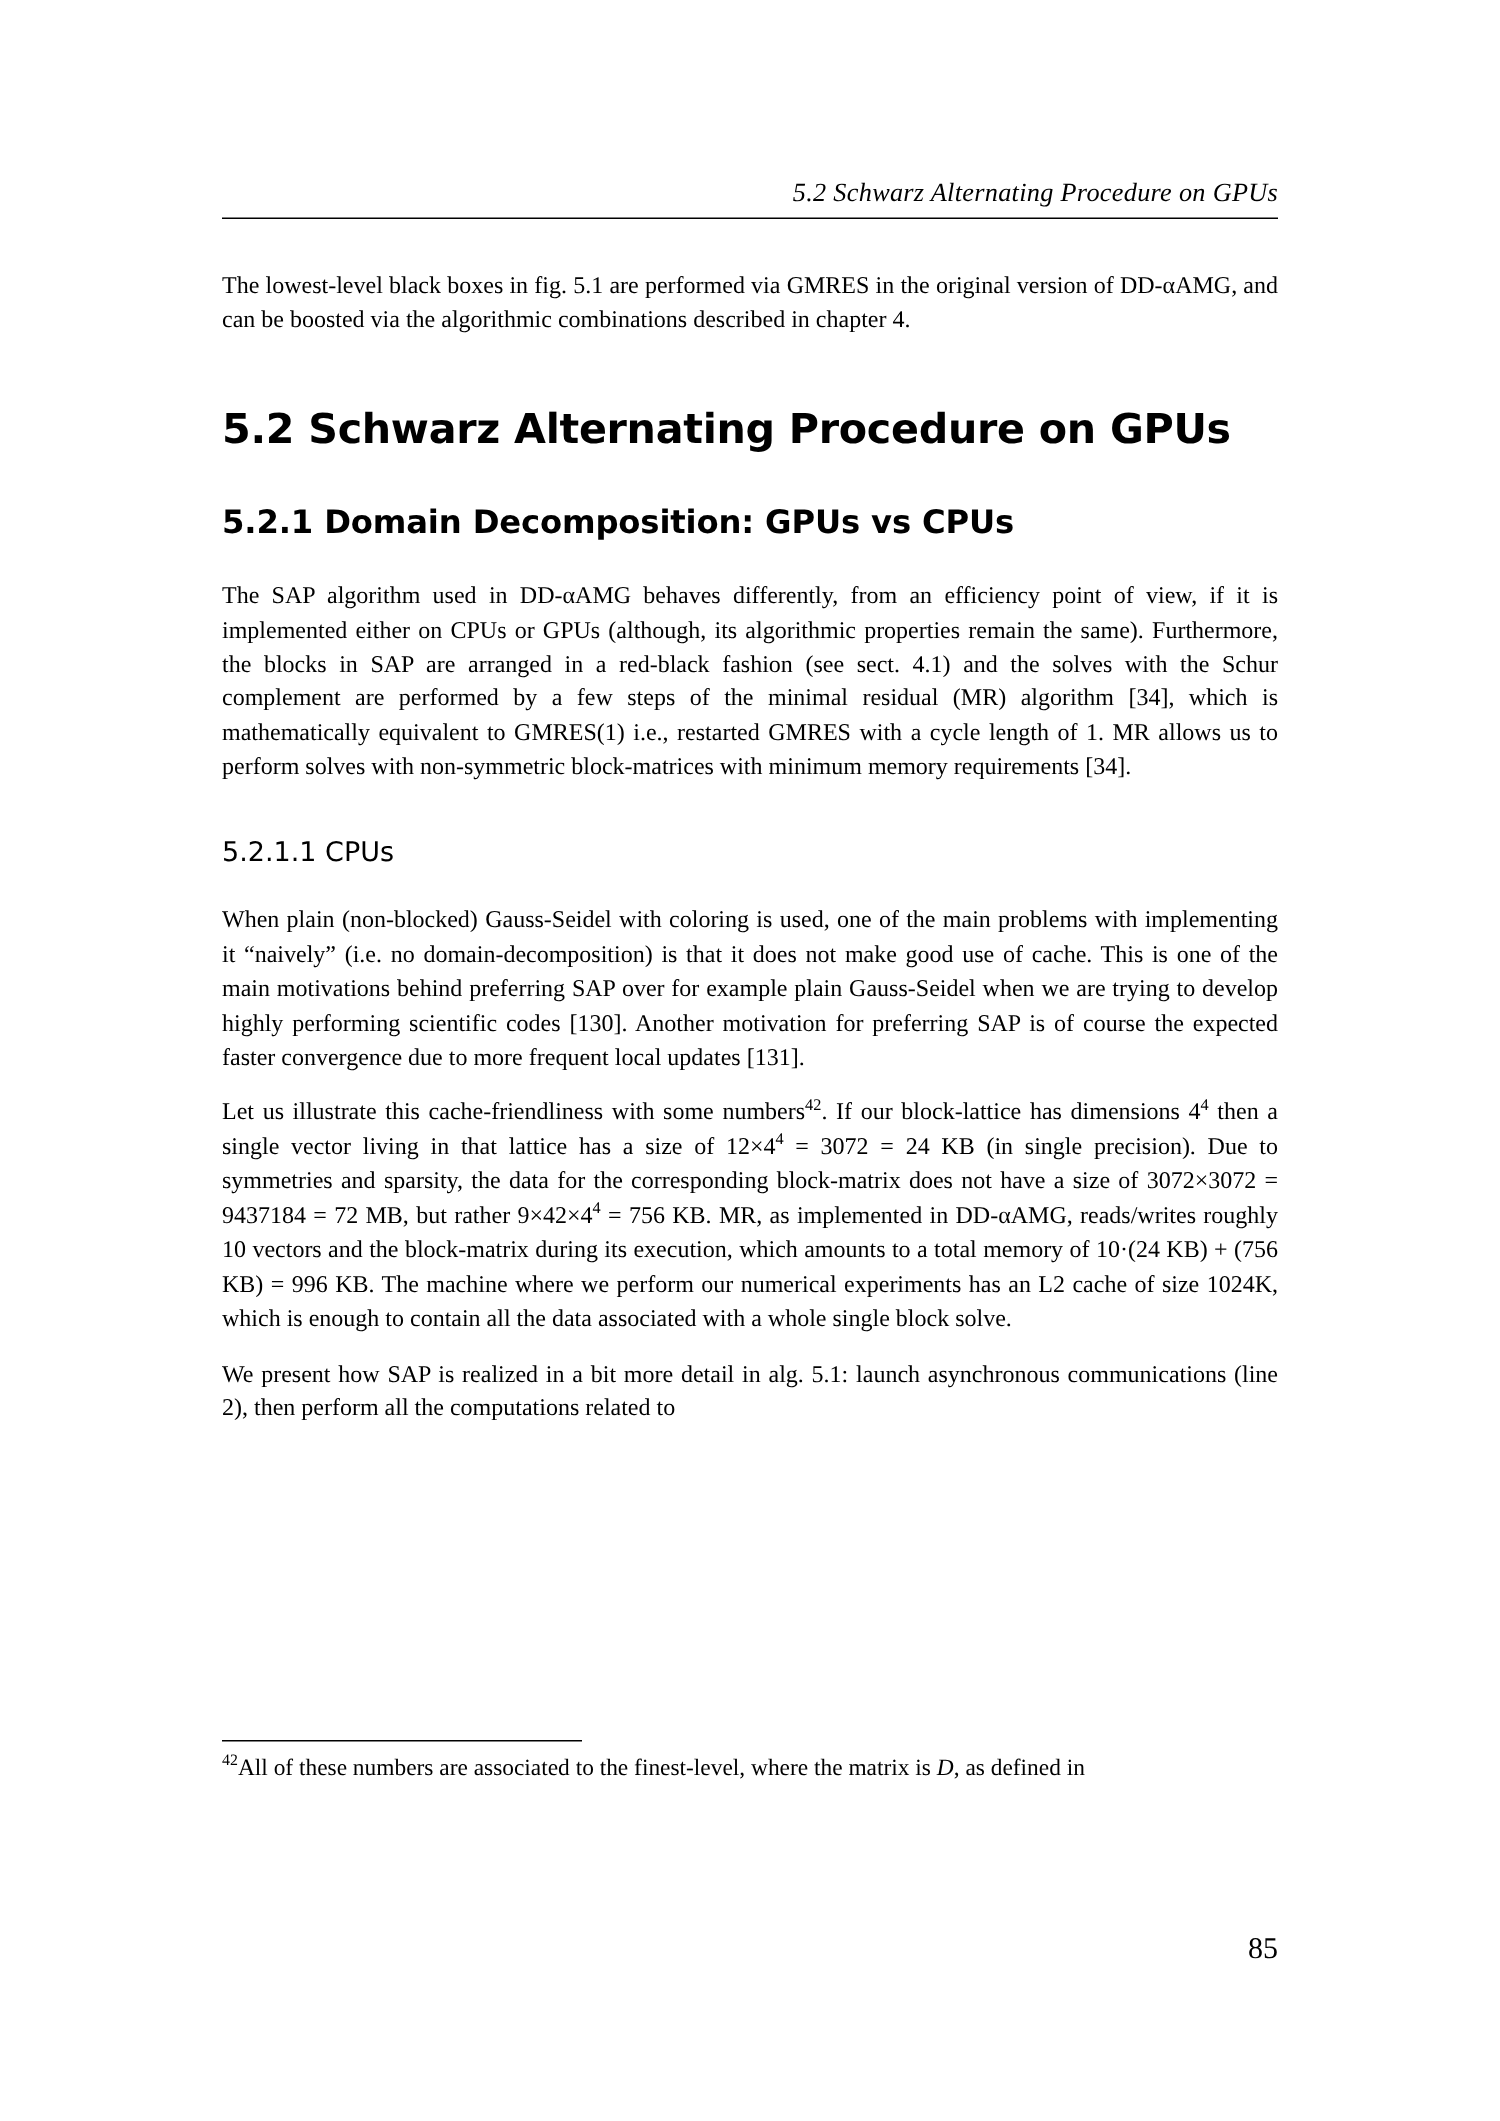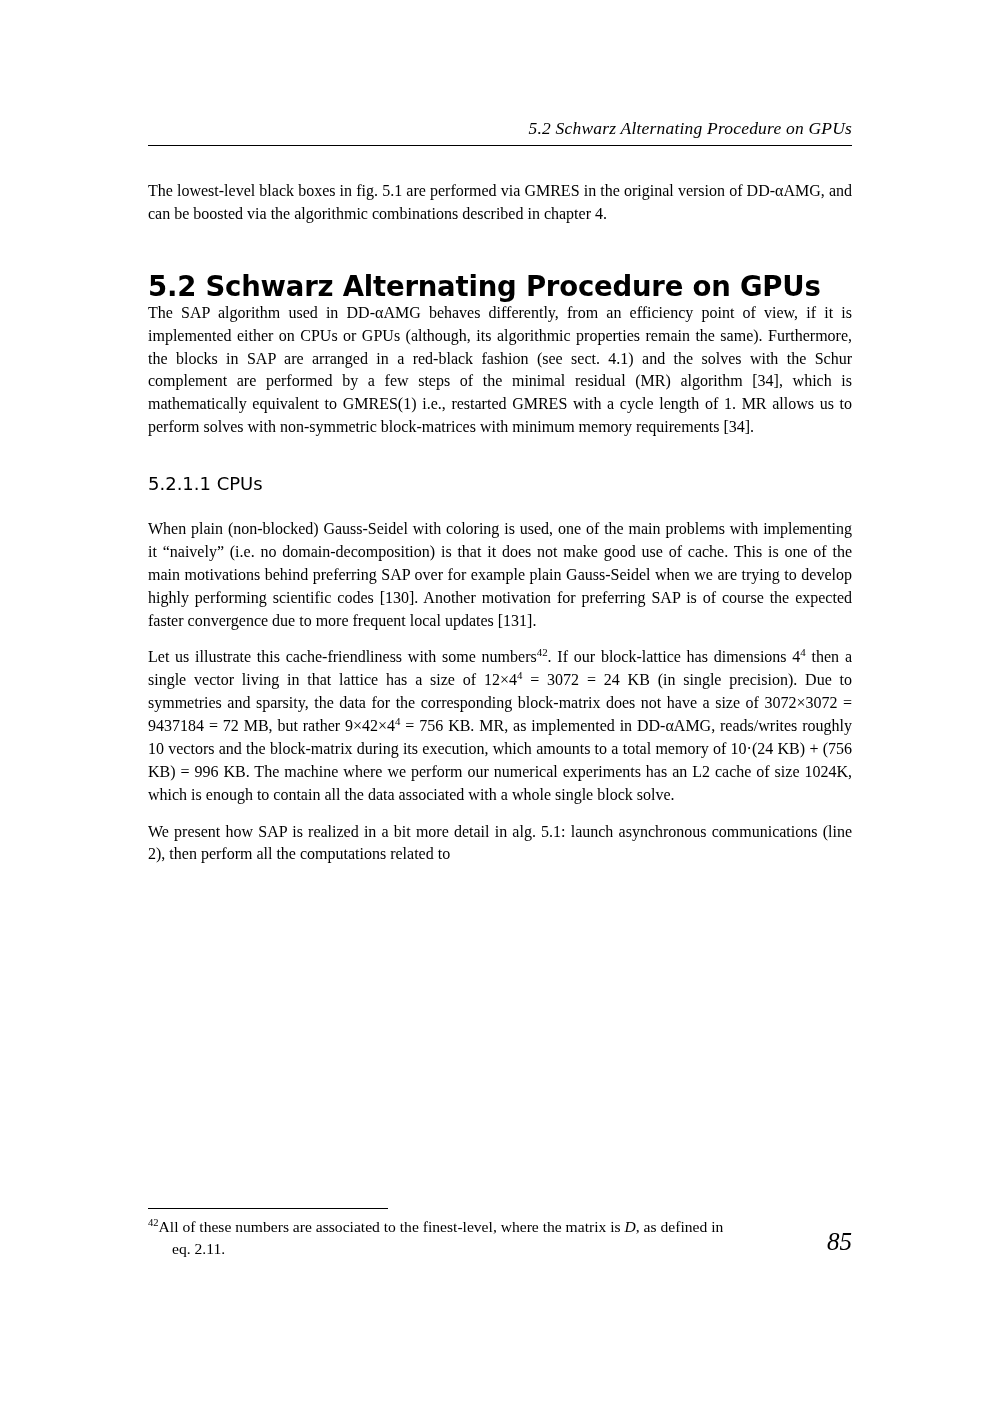--- a/index.html
+++ b/index.html
@@ -64,71 +64,71 @@
     font-family: "DejaVu Sans", sans-serif;
     font-size: 18px;
     font-weight: normal;
     margin: 34px 0 24px 0;
   }
   .it { font-style: italic; }
   sup { font-size: 0.68em; vertical-align: super; line-height: 0; }
   .footnote-area {
     position: absolute;
     left: 148px;
-    top: 1208px;
+    top: 1160px;
     width: 704px;
   }
   .footnote-rule {
     width: 240px;
     border-top: 1.1px solid #000;
     margin-bottom: 7px;
   }
   .footnote {
     font-size: 15.6px;
     line-height: 1.38;
     text-align: justify;
   }
   .footnote .fn-indent {
     display: block;
     padding-left: 24px;
   }
   .folio {
     position: absolute;
     right: 148px;
-    top: 1228px;
-    font-size: 25px;
-    font-style: italic;
+    top: 1288px;
+    font-size: 20px;
   }
 </style>
 </head>
 <body>
 
 <div class="page">
 
   <div class="content">
 
     <div class="runhead">5.2 Schwarz Alternating Procedure on GPUs</div>
 
     <p>The lowest-level black boxes in fig. 5.1 are performed via GMRES in the original version of DD-αAMG, and can be boosted via the algorithmic combinations described in chapter 4.</p>
 
     <h1 class="section">5.2  Schwarz Alternating Procedure on GPUs</h1>
 
+    <h2 class="subsection">5.2.1  Domain Decomposition: GPUs vs CPUs</h2>
 
     <p>The SAP algorithm used in DD-αAMG behaves differently, from an efficiency point of view, if it is implemented either on CPUs or GPUs (although, its algorithmic properties remain the same). Furthermore, the blocks in SAP are arranged in a red-black fashion (see sect. 4.1) and the solves with the Schur complement are performed by a few steps of the minimal residual (MR) algorithm [34], which is mathematically equivalent to GMRES(1) i.e., restarted GMRES with a cycle length of 1. MR allows us to perform solves with non-symmetric block-matrices with minimum memory requirements [34].</p>
 
     <h3 class="subsubsection">5.2.1.1  CPUs</h3>
 
     <p>When plain (non-blocked) Gauss-Seidel with coloring is used, one of the main problems with implementing it “naively” (i.e. no domain-decomposition) is that it does not make good use of cache. This is one of the main motivations behind preferring SAP over for example plain Gauss-Seidel when we are trying to develop highly performing scientific codes [130]. Another motivation for preferring SAP is of course the expected faster convergence due to more frequent local updates [131].</p>
 
     <p><span>Let us illustrate this cache-friendliness with some numbers</span><sup>42</sup><span>. If our block-lattice has dimensions 4</span><sup>4</sup><span> then a single vector living in that lattice has a size of 12×4</span><sup>4</sup><span> = 3072 = 24 KB (in single precision). Due to symmetries and sparsity, the data for the corresponding block-matrix does not have a size of 3072×3072 = 9437184 = 72 MB, but rather 9×42×4</span><sup>4</sup><span> = 756 KB. MR, as implemented in DD-αAMG, reads/writes roughly 10 vectors and the block-matrix during its execution, which amounts to a total memory of 10·(24 KB) + (756 KB) = 996 KB. The machine where we perform our numerical experiments has an L2 cache of size 1024K, which is enough to contain all the data associated with a whole single block solve.</span></p>
 
     <p>We present how SAP is realized in a bit more detail in alg. 5.1: launch asynchronous communications (line 2), then perform all the computations related to</p>
 
   </div>
 
   <div class="footnote-area">
     <div class="footnote-rule"></div>
-    <div class="footnote"><sup>42</sup><span>All of these numbers are associated to the finest-level, where the matrix is </span><span class="it">D</span><span>, as defined in</span><span class="fn-indent">eq. 2.11.</span></div>
+    <div class="footnote"><sup>42</sup><span>All of these numbers are associated to the finest-level, where the matrix is </span><span class="it">D</span><span>, as defined in</span></div>
   </div>
 
   <div class="folio">85</div>
 
 </div>
 
 </body></html>

